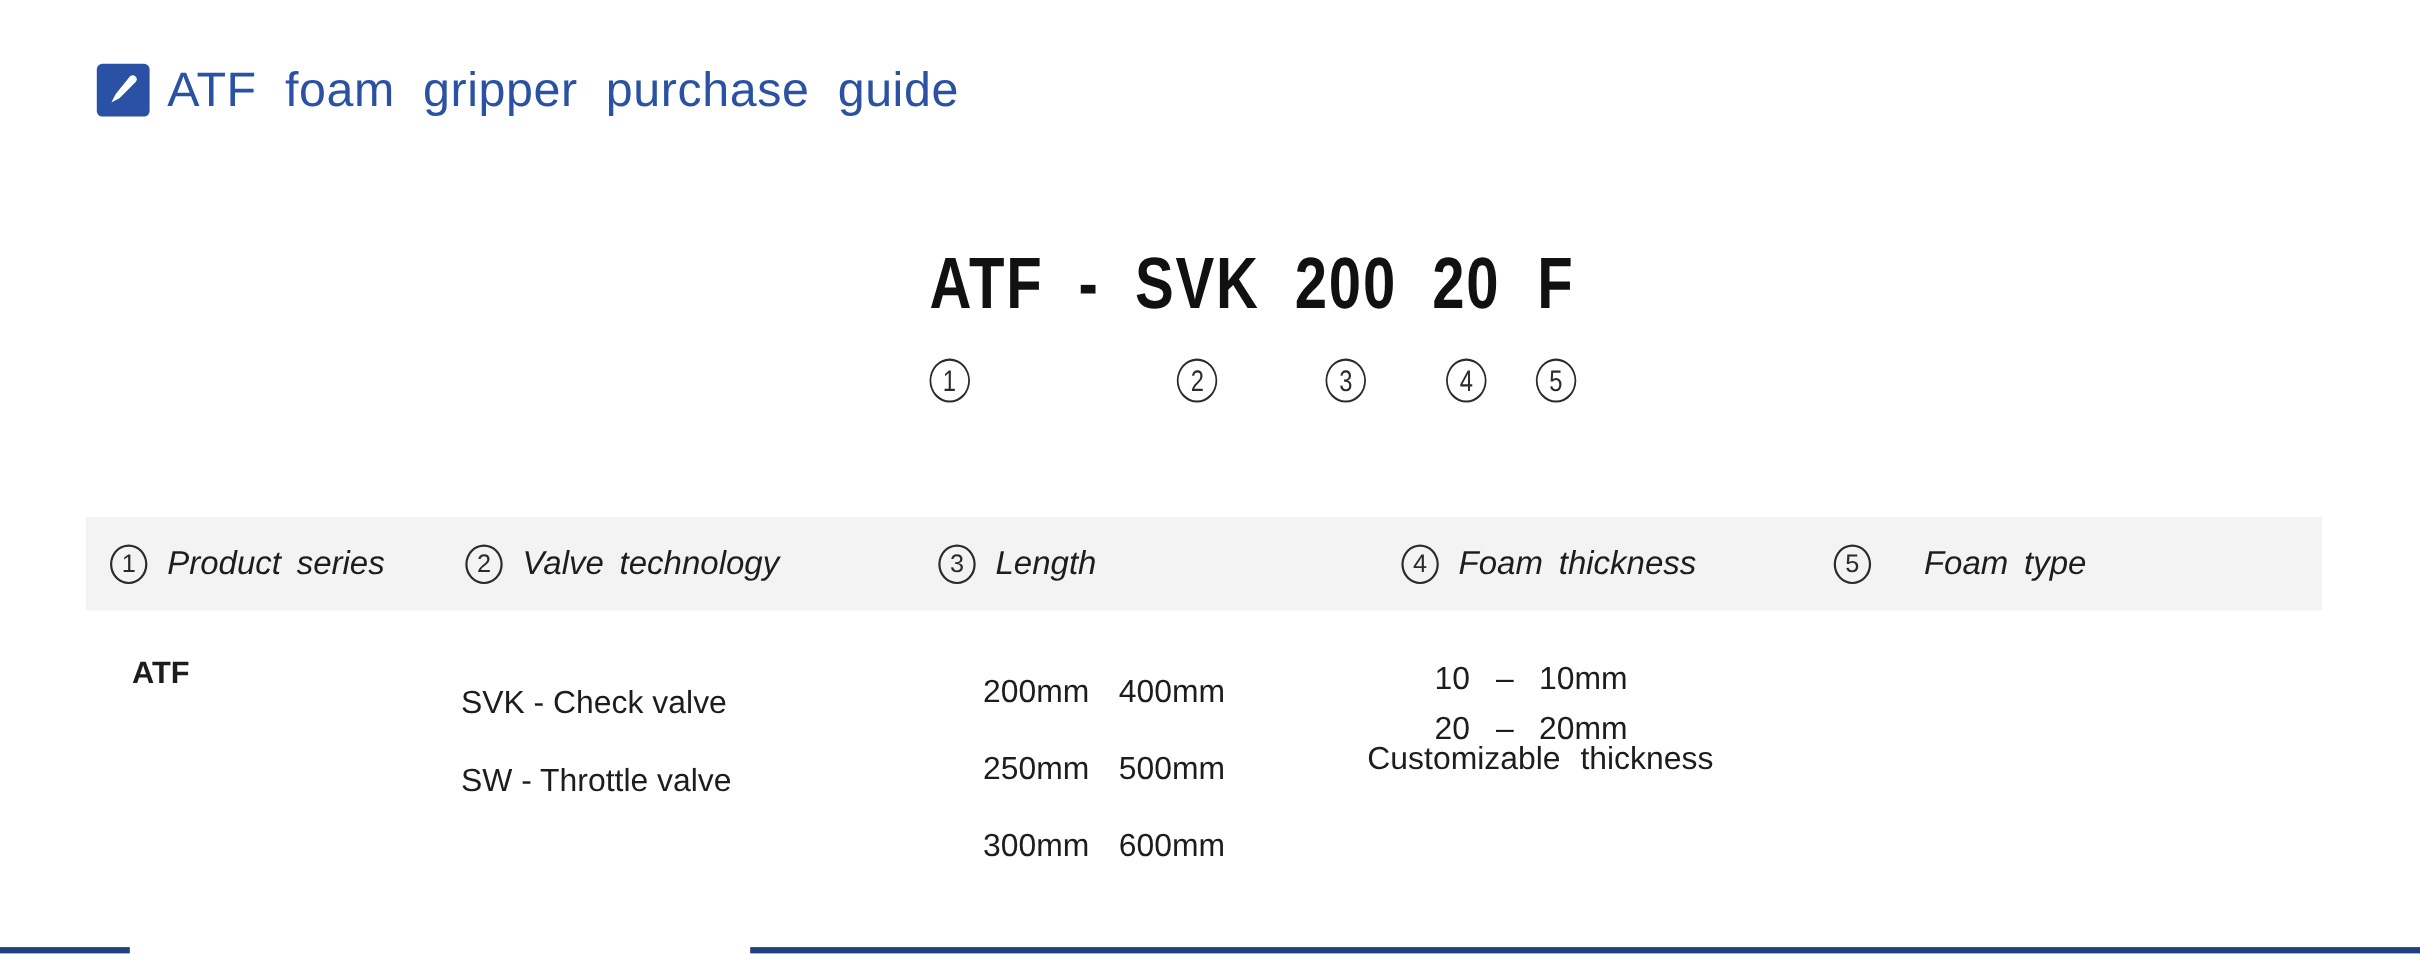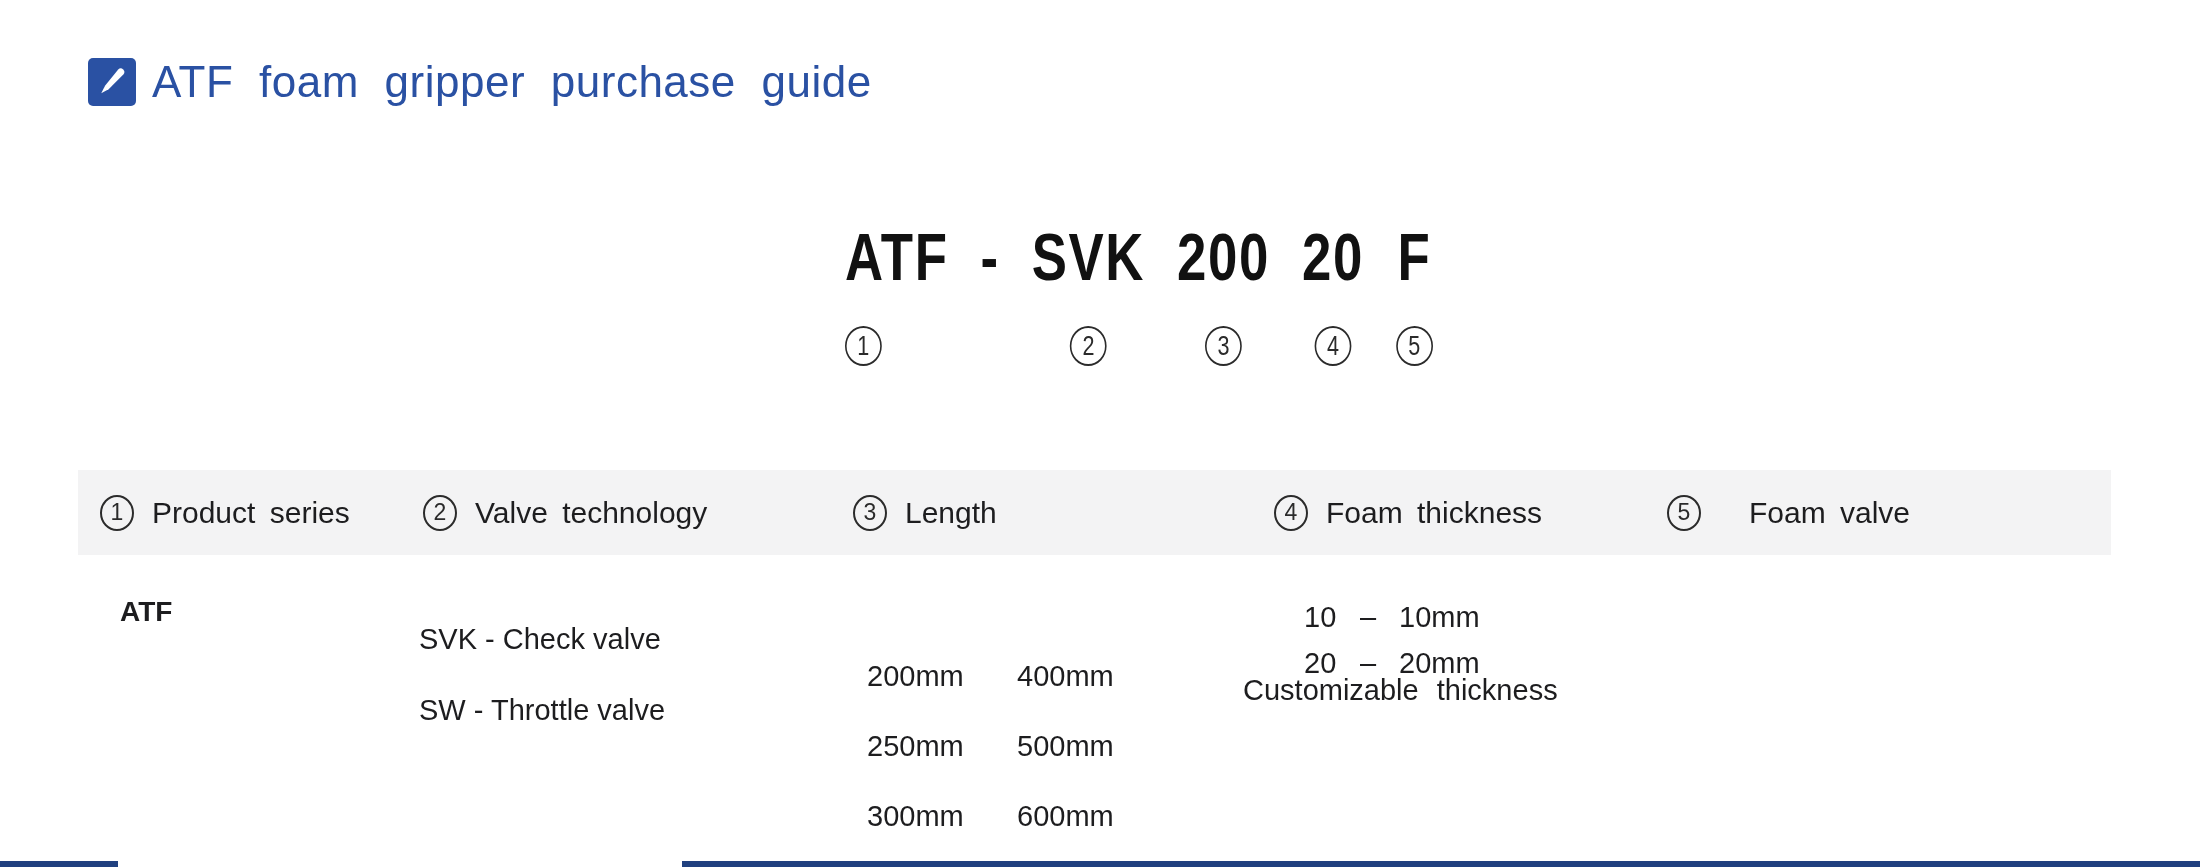--- a/index.html
+++ b/index.html
@@ -53,27 +53,27 @@
   .band {
     position:absolute; left:78px; top:470px;
     width:2033px; height:85px; background:#f3f3f4;
   }
   .band-item {
     position:absolute; top:50%; transform:translateY(-50%);
     display:flex; align-items:center; gap:18px; white-space:nowrap;
   }
   .band-item.wide-gap { gap:48px; }
   .head-cnum { width:34px; height:36px; font-size:23px; border-width:2px; flex:0 0 auto; }
-  .band-label { font-size:30px; color:#1d1d1f; word-spacing:6px; }
+  .band-label { font-size:30px; color:#1d1d1f; word-spacing:6px;font-style:italic; }
 
   
   .cell { position:absolute; font-size:29px; color:#1d1d1f; white-space:nowrap; }
   .cell-series { left:120px; top:596px; font-weight:700; font-size:28px; }
   .cell-valve { left:419px; top:592px; line-height:47px; }
-  .cell-length { left:867px; top:629px; display:flex; }
+  .cell-length { left:867px; top:582px; display:flex;text-align:center; }
   .len-col { line-height:46px; }
   .len-col-1 { width:150px; }
   .cell-thickness { left:1292px; top:594px; line-height:46px; }
   .thick-row { display:flex; }
   .thick-code { display:inline-block; width:56px;margin-left:12px; }
   .thick-dash { display:inline-block; width:39px; }
   .cell-thick-note { left:1243px; top:674px; word-spacing:10px; }
   .cell-foamtype { left:1667px; top:596px; line-height:52px; }
   .line { display:block;margin-top:24px; }
 
@@ -138,21 +138,21 @@
     <div class="band-item" style="left:775px;">
       <span class="cnum head-cnum">3</span>
       <span class="band-label">Length</span>
     </div>
     <div class="band-item" style="left:1196px;">
       <span class="cnum head-cnum">4</span>
       <span class="band-label">Foam thickness</span>
     </div>
     <div class="band-item wide-gap" style="left:1589px;">
       <span class="cnum head-cnum">5</span>
-      <span class="band-label">Foam valve</span>
+      <span class="band-label">Foam type</span>
     </div>
   </div>
 
   <div class="cell cell-series">ATF</div>
 
   <div class="cell cell-valve">
     <span class="line">SVK - Check valve</span>
     <span class="line">SW - Throttle valve</span>
   </div>
 

